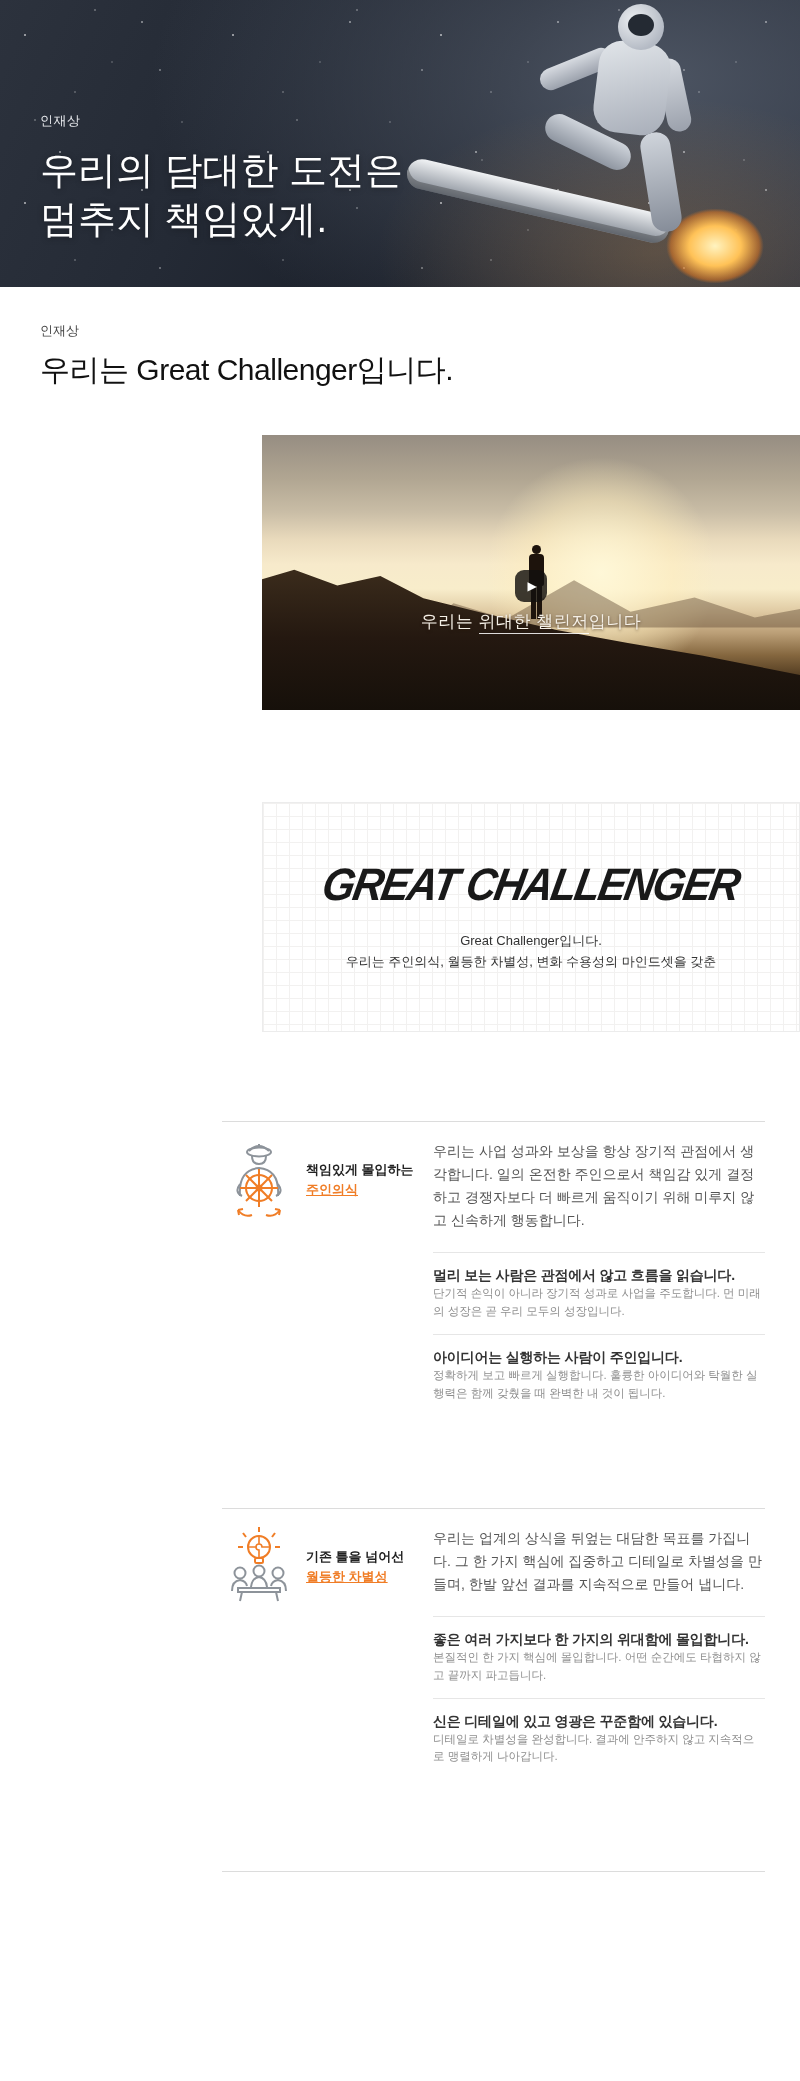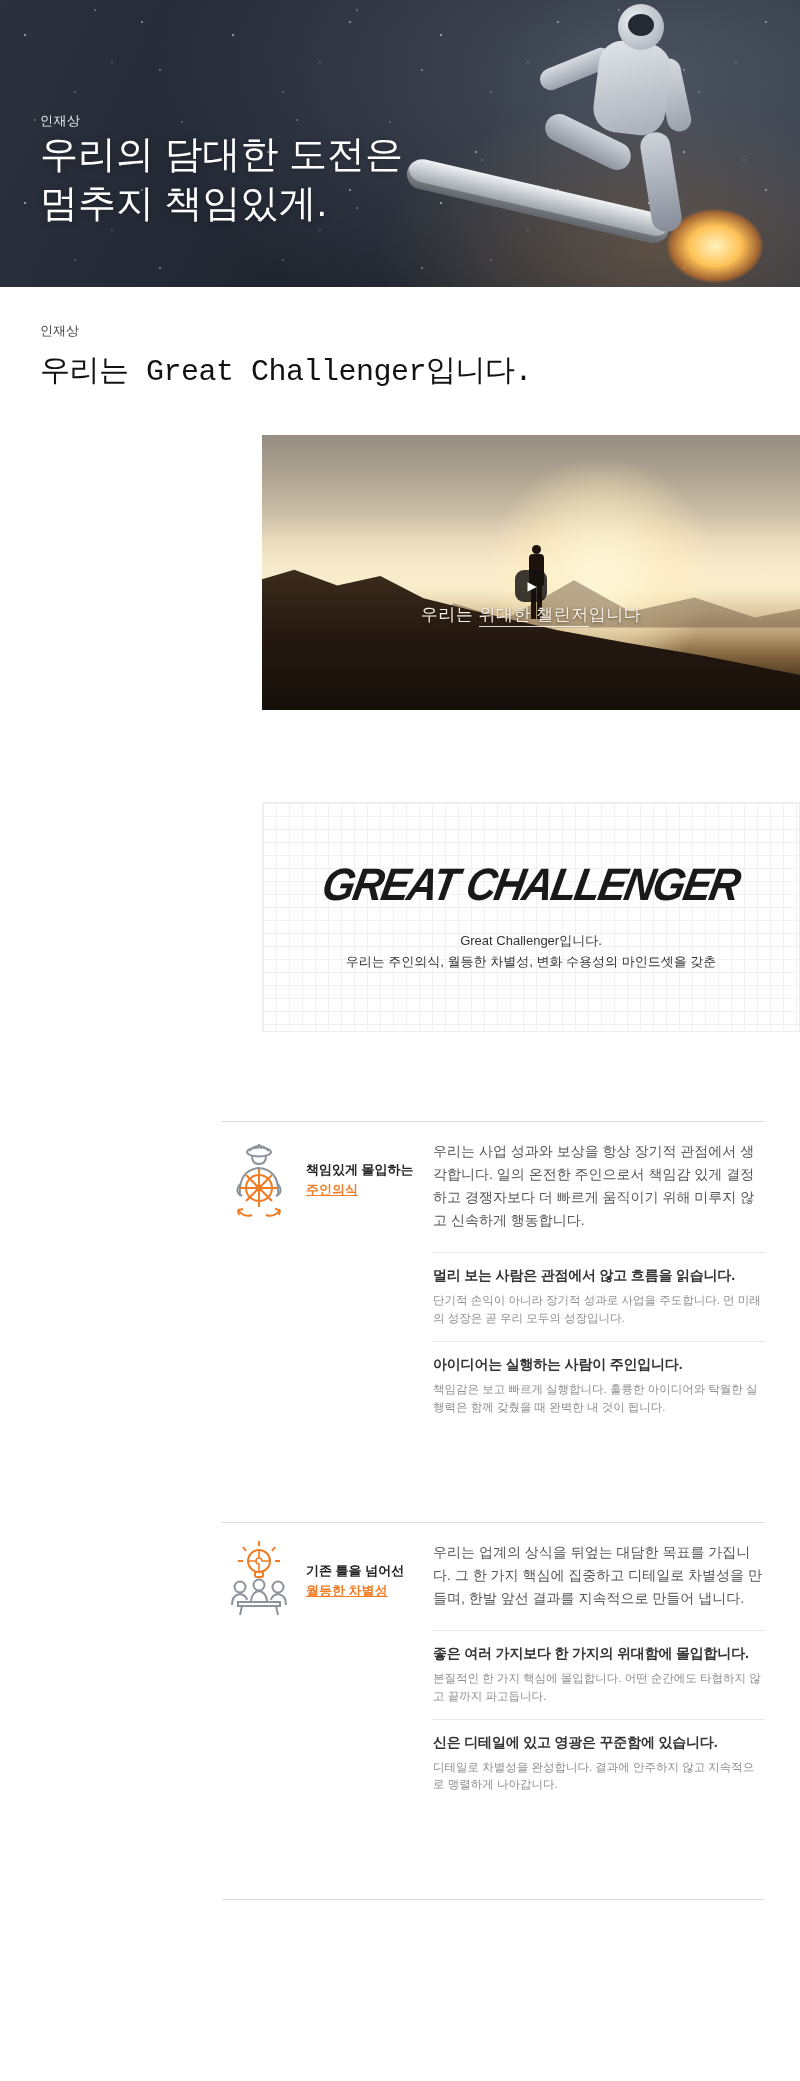--- a/index.html
+++ b/index.html
@@ -49,27 +49,27 @@
     background:linear-gradient(#cfd4db,#8f96a1); transform:rotate(26deg); }
   .astro .leg-r  { left:236px; top:132px; width:30px; height:100px; border-radius:14px;
     background:linear-gradient(#cfd4db,#868d99); transform:rotate(-9deg); }
   .astro .board  { left:-6px; top:186px; width:268px; height:30px; border-radius:15px;
     background:linear-gradient(#f0f2f4,#878e98); box-shadow:inset 0 -7px 0 rgba(0,0,0,.28);
     transform:rotate(13deg); }
   .astro .flame  { left:240px; top:196px; width:130px; height:100px; border-radius:50%;
     background:radial-gradient(closest-side,#fff3c0,#ffc257 40%,rgba(255,130,25,.45) 68%,transparent 75%); }
   .hero-inner { position:absolute; left:40px; top:112px; z-index:3; }
   .hero-label { font-size:13px; color:#e8eaee; letter-spacing:.5px; }
-  .hero-title { font-size:38px; line-height:1.28; color:#fff; font-weight:500;
+  .hero-title { margin-top:16px; font-size:38px; line-height:1.28; color:#fff; font-weight:500;
     text-shadow:0 1px 6px rgba(0,0,0,.35); }
 
   
   .intro { padding:35px 40px 0 40px; }
   .intro-label { font-size:13px; color:#444; }
-  .page-title { margin-top:10px; font-size:30px; font-weight:500; color:#111; letter-spacing:-.5px;font-family:Liberation Mono, monospace; }
+  .page-title { margin-top:10px; font-size:30px; font-weight:500; color:#111; letter-spacing:-.5px; }
 
   .indent { margin-left:222px; width:538px; }
 
   
   .video { position:relative; height:275px; margin-top:44px; overflow:hidden; cursor:pointer;
     background:
       radial-gradient(circle 160px at 63% 50%, rgba(255,248,216,.95), rgba(255,238,190,.5) 45%, transparent 72%),
       linear-gradient(180deg,#968d82 0%,#b1a692 16%,#c9bda6 28%,#e9dabc 38%,#f7eacb 47%,#f8edcb 56%,#e0cba4 64%,#bb9f77 72%,#85673f 80%,#503a20 88%,#2e1f12 96%,#201510 100%);
   }
   .ridge-far { position:absolute; right:0; top:44%; width:70%; height:26%;
@@ -81,21 +81,21 @@
     clip-path:polygon(0 18%,6% 12%,14% 22%,22% 16%,30% 30%,42% 40%,55% 50%,68% 58%,82% 66%,100% 78%,100% 100%,0 100%); }
   .person { position:absolute; left:49%; top:40%; width:22px; height:78px; }
   .person .head { position:absolute; left:6px; top:0; width:9px; height:9px; border-radius:50%; background:#1d130c; }
   .person .body { position:absolute; left:3px; top:9px; width:15px; height:32px; border-radius:4px 4px 2px 2px; background:#1d130c; }
   .person .legs { position:absolute; left:5px; top:40px; width:11px; height:34px;
     background:linear-gradient(90deg,#1d130c 42%,transparent 42%,transparent 58%,#1d130c 58%); }
   .play-btn { position:absolute; left:50%; top:55%; transform:translate(-50%,-50%);
     width:32px; height:32px; border-radius:9px; background:rgba(18,16,14,.82);
     display:flex; align-items:center; justify-content:center; }
   .play-btn span { color:#fff; font-size:12px; margin-left:2px; }
-  .video-caption { position:absolute; left:0; right:0; bottom:84px; text-align:center;
+  .video-caption { position:absolute; left:0; right:0; bottom:77px; text-align:center;
     font-size:17px; color:#f4efe6; letter-spacing:.5px; text-shadow:0 1px 3px rgba(40,20,5,.6); }
   .video-caption .u { border-bottom:1px solid rgba(255,255,255,.85); padding-bottom:2px; }
 
   
   .banner { margin-top:92px; height:230px; border:1px solid #ececec;
     background-color:#fff;
     background-image:
       linear-gradient(#f2f1f0 1px, transparent 1px),
       linear-gradient(90deg,#f2f1f0 1px, transparent 1px);
     background-size:13px 13px;
@@ -109,21 +109,21 @@
   .value-section { border-top:1px solid #dcdcdc; padding-top:16px; margin-bottom:92px; display:flex; }
   .value-section:last-child { margin-bottom:0; }
   .vs-left { width:211px; flex:none; display:flex; }
   .vs-icon { width:66px; flex:none; margin-left:4px; }
   .vs-titles { margin-left:14px; padding-top:22px; font-size:13px; font-weight:bold; line-height:1.55; color:#222; }
   .vs-accent { color:#f07d26;text-decoration:underline; }
   .vs-right { flex:1; min-width:0; }
   .vs-intro { font-size:14px; line-height:1.65; color:#555; padding-top:2px; margin-bottom:20px; }
   .vs-item { border-top:1px solid #e6e6e6; padding:14px 0 13px 0; }
   .vs-item-heading { font-size:14px; font-weight:bold; color:#333; letter-spacing:-.2px; }
-  .vs-item-body { margin-top:7px; font-size:11.5px; line-height:1.55; color:#8e8e8e; white-space:pre-line; }
+  .vs-item-body { margin-top:0; font-size:11.5px; line-height:1.55; color:#8e8e8e; white-space:pre-line; }
 </style>
 </head>
 <body>
 
 <div class="page">
 
   <div class="hero">
     <div class="stars-a"></div>
     <div class="stars-b"></div>
     <div class="astro">
@@ -210,21 +210,21 @@
         </div>
       </div>
       <div class="vs-right">
         <p class="vs-intro">우리는 사업 성과와 보상을 항상 장기적 관점에서 생각합니다. 일의 온전한 주인으로서 책임감 있게 결정하고 경쟁자보다 더 빠르게 움직이기 위해 미루지 않고 신속하게 행동합니다.</p>
         <div class="vs-item">
           <div class="vs-item-heading">멀리 보는 사람은 관점에서 않고 흐름을 읽습니다.</div>
           <div class="vs-item-body">단기적 손익이 아니라 장기적 성과로 사업을 주도합니다. 먼 미래의 성장은 곧 우리 모두의 성장입니다.</div>
         </div>
         <div class="vs-item">
           <div class="vs-item-heading">아이디어는 실행하는 사람이 주인입니다.</div>
-          <div class="vs-item-body">책임감은 보고 빠르게 실행합니다. 훌륭한 아이디어와 탁월한 실행력은 함께 갖췄을 때 완벽한 내 것이 됩니다.</div>
+          <div class="vs-item-body">정확하게 보고 빠르게 실행합니다. 훌륭한 아이디어와 탁월한 실행력은 함께 갖췄을 때 완벽한 내 것이 됩니다.</div>
         </div>
       </div>
     </div>
 
     <div class="value-section">
       <div class="vs-left">
         <div class="vs-icon">
           <svg width="66" height="84" viewBox="0 0 66 84" fill="none">
             <g stroke="#f07d26" stroke-width="2">
               <line x1="33" y1="2" x2="33" y2="7"></line>

